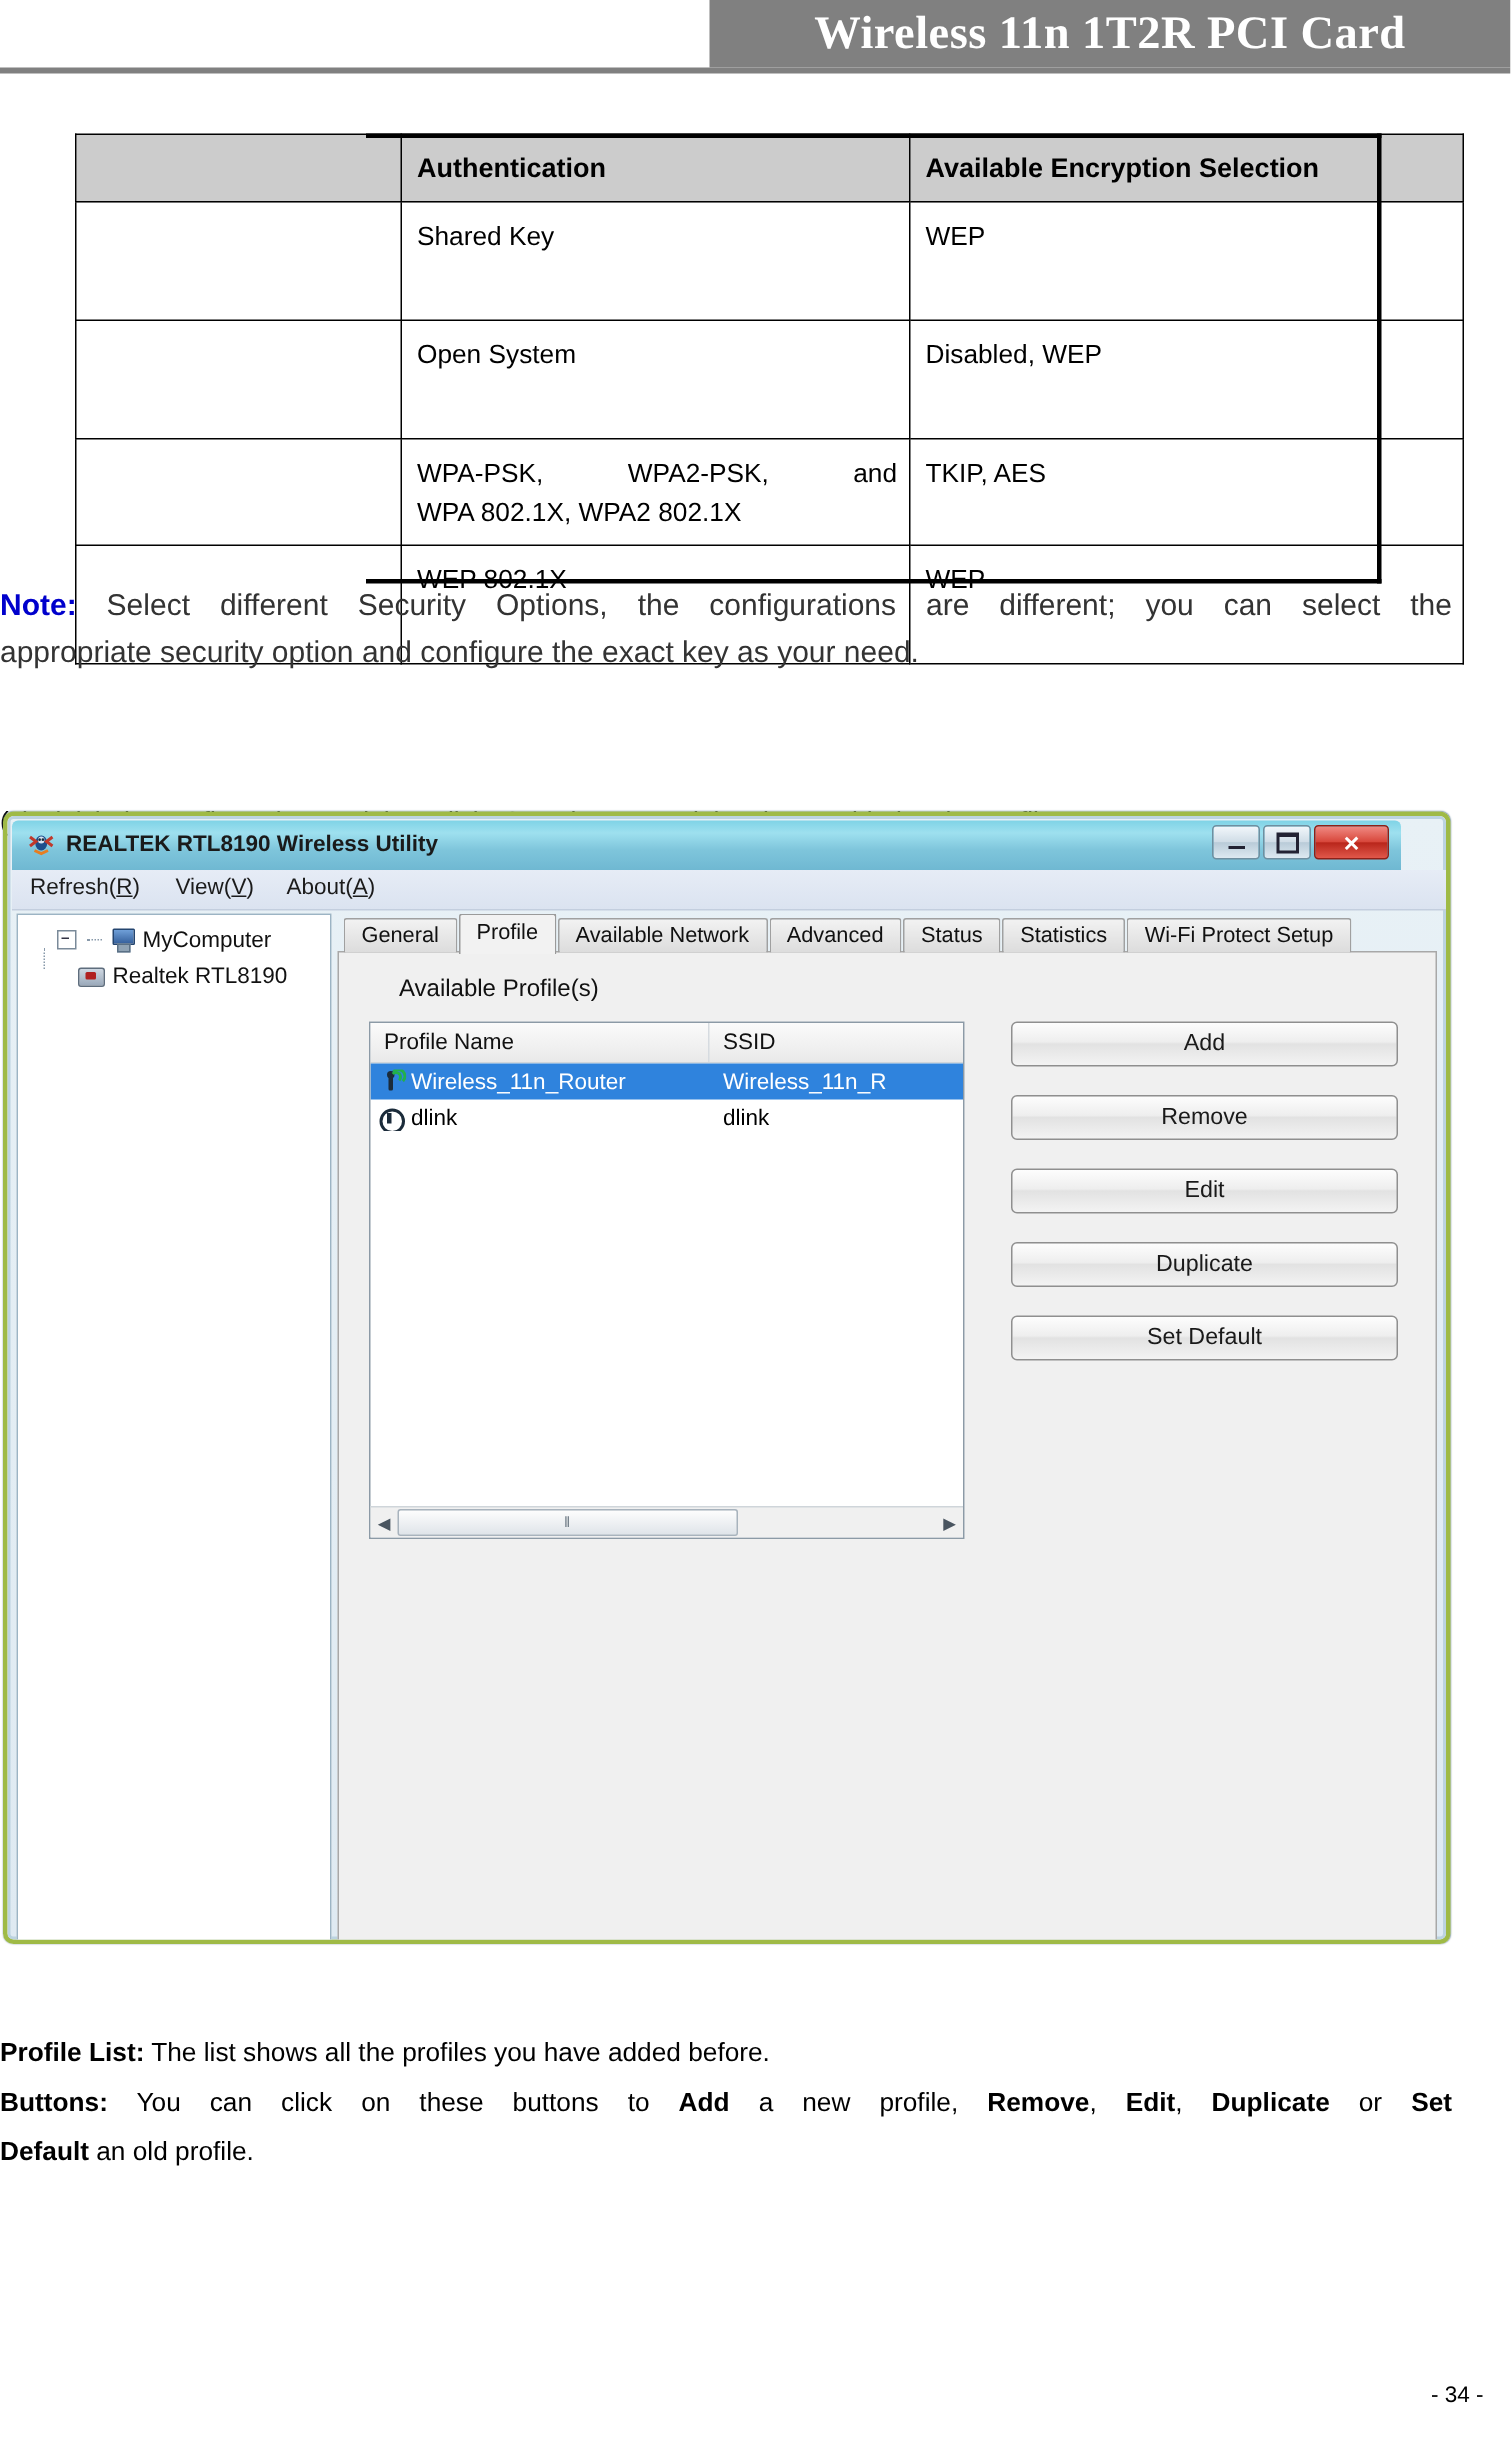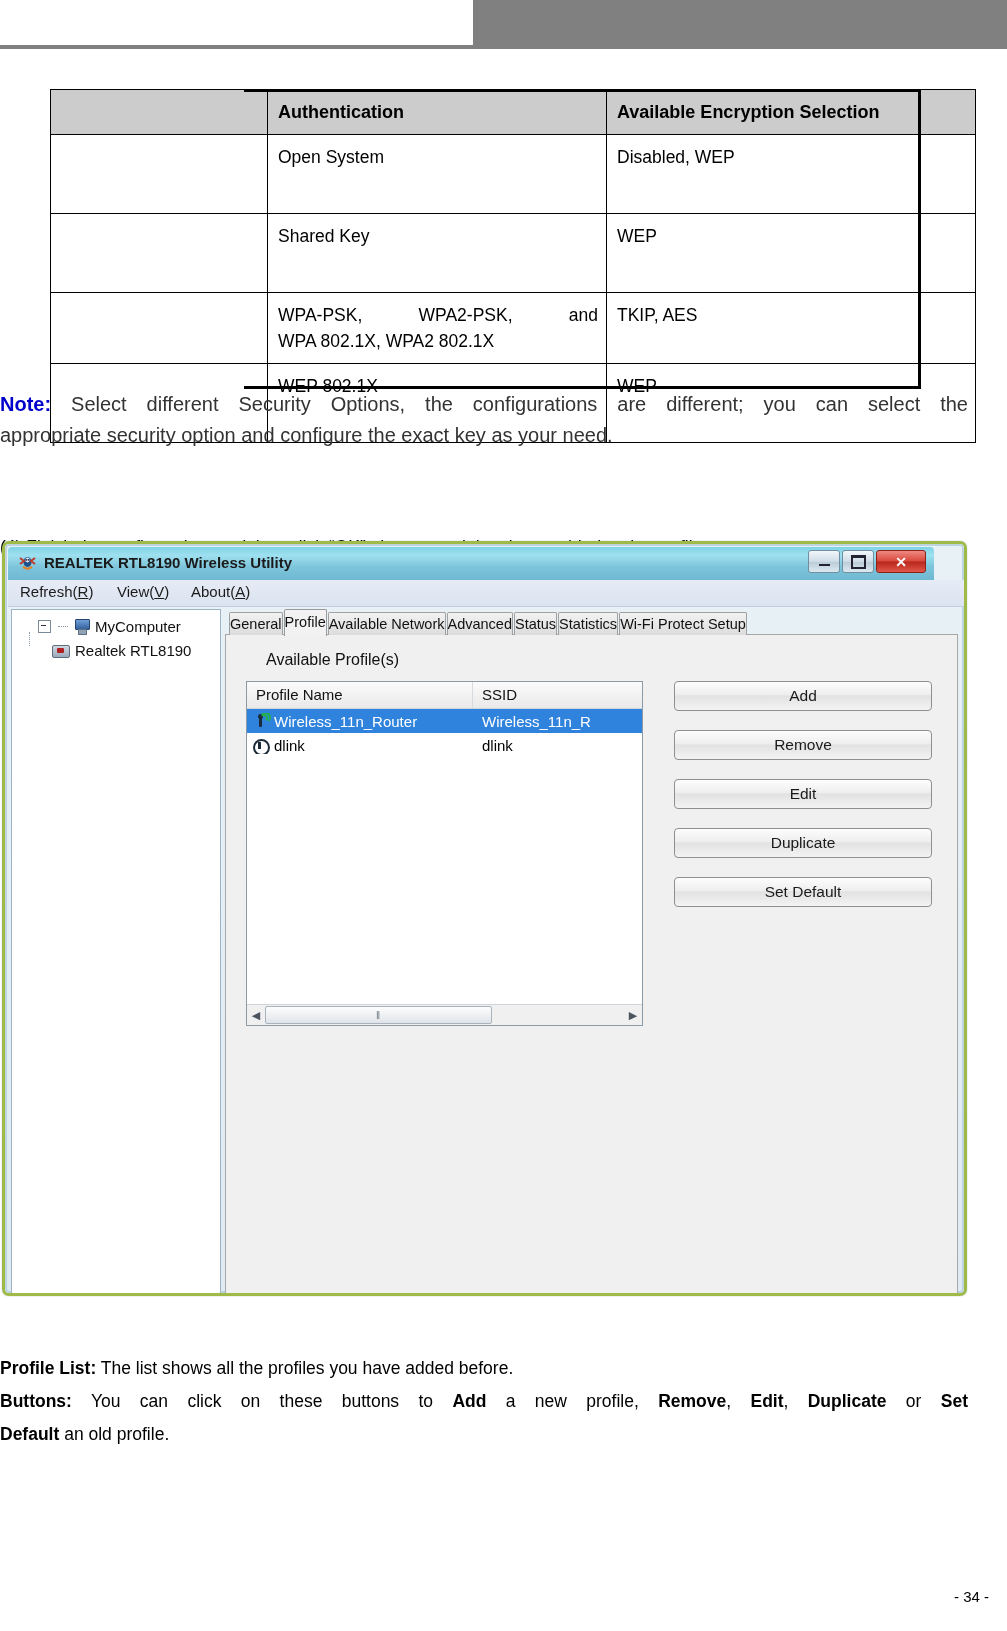--- a/index.html
+++ b/index.html
@@ -333,21 +333,21 @@
     position: absolute;
     left: 4px; top: 0;
     height: 26px;
     display: flex;
     align-items: flex-end;
     z-index: 3;
   }
   .tab {
     height: 22px;
     line-height: 22px;
-    padding: 0 0;
+    padding: 0 11px;
     font-size: 14.5px;
     color: #111;
     background: linear-gradient(180deg,#f2f2f2,#dcdcdc);
     border: 1px solid #a0a0a0;
     border-bottom: none;
     margin-right: 1px;
     white-space: nowrap;
     border-radius: 2px 2px 0 0;
   }
   .tab.active {
@@ -521,40 +521,41 @@
     top: 1588px;
     font-size: 15px;
     color: #000;
   }
 </style>
 </head>
 <body>
 
 <div class="page-header">
   <div class="header-band"></div>
+  <div class="header-title">Wireless 11n 1T2R PCI Card</div>
   <div class="header-rule"></div>
 </div>
 
 <div class="auth-table-wrap">
   <table class="auth-table">
     <tbody>
         <tr class="hdr">
       <td class="col-spacer"></td>
       <td class="col-auth">Authentication</td>
       <td class="col-enc">Available Encryption Selection</td>
     </tr>
     <tr>
       <td class="col-spacer"></td>
-      <td class="col-auth cell-tall">Open System</td>
-      <td class="col-enc cell-tall">Disabled, WEP</td>
+      <td class="col-auth cell-tall">Shared Key</td>
+      <td class="col-enc cell-tall">WEP</td>
     </tr>
     <tr>
       <td class="col-spacer"></td>
-      <td class="col-auth cell-tall">Shared Key</td>
-      <td class="col-enc cell-tall">WEP</td>
+      <td class="col-auth cell-tall">Open System</td>
+      <td class="col-enc cell-tall">Disabled, WEP</td>
     </tr>
     <tr>
       <td class="col-spacer"></td>
       <td class="col-auth">
         <span class="justified" style="display:block">WPA-PSK,   WPA2-PSK,   and</span>
         <span style="display:block">WPA 802.1X, WPA2 802.1X</span>
       </td>
       <td class="col-enc">TKIP, AES</td>
     </tr>
     <tr>

